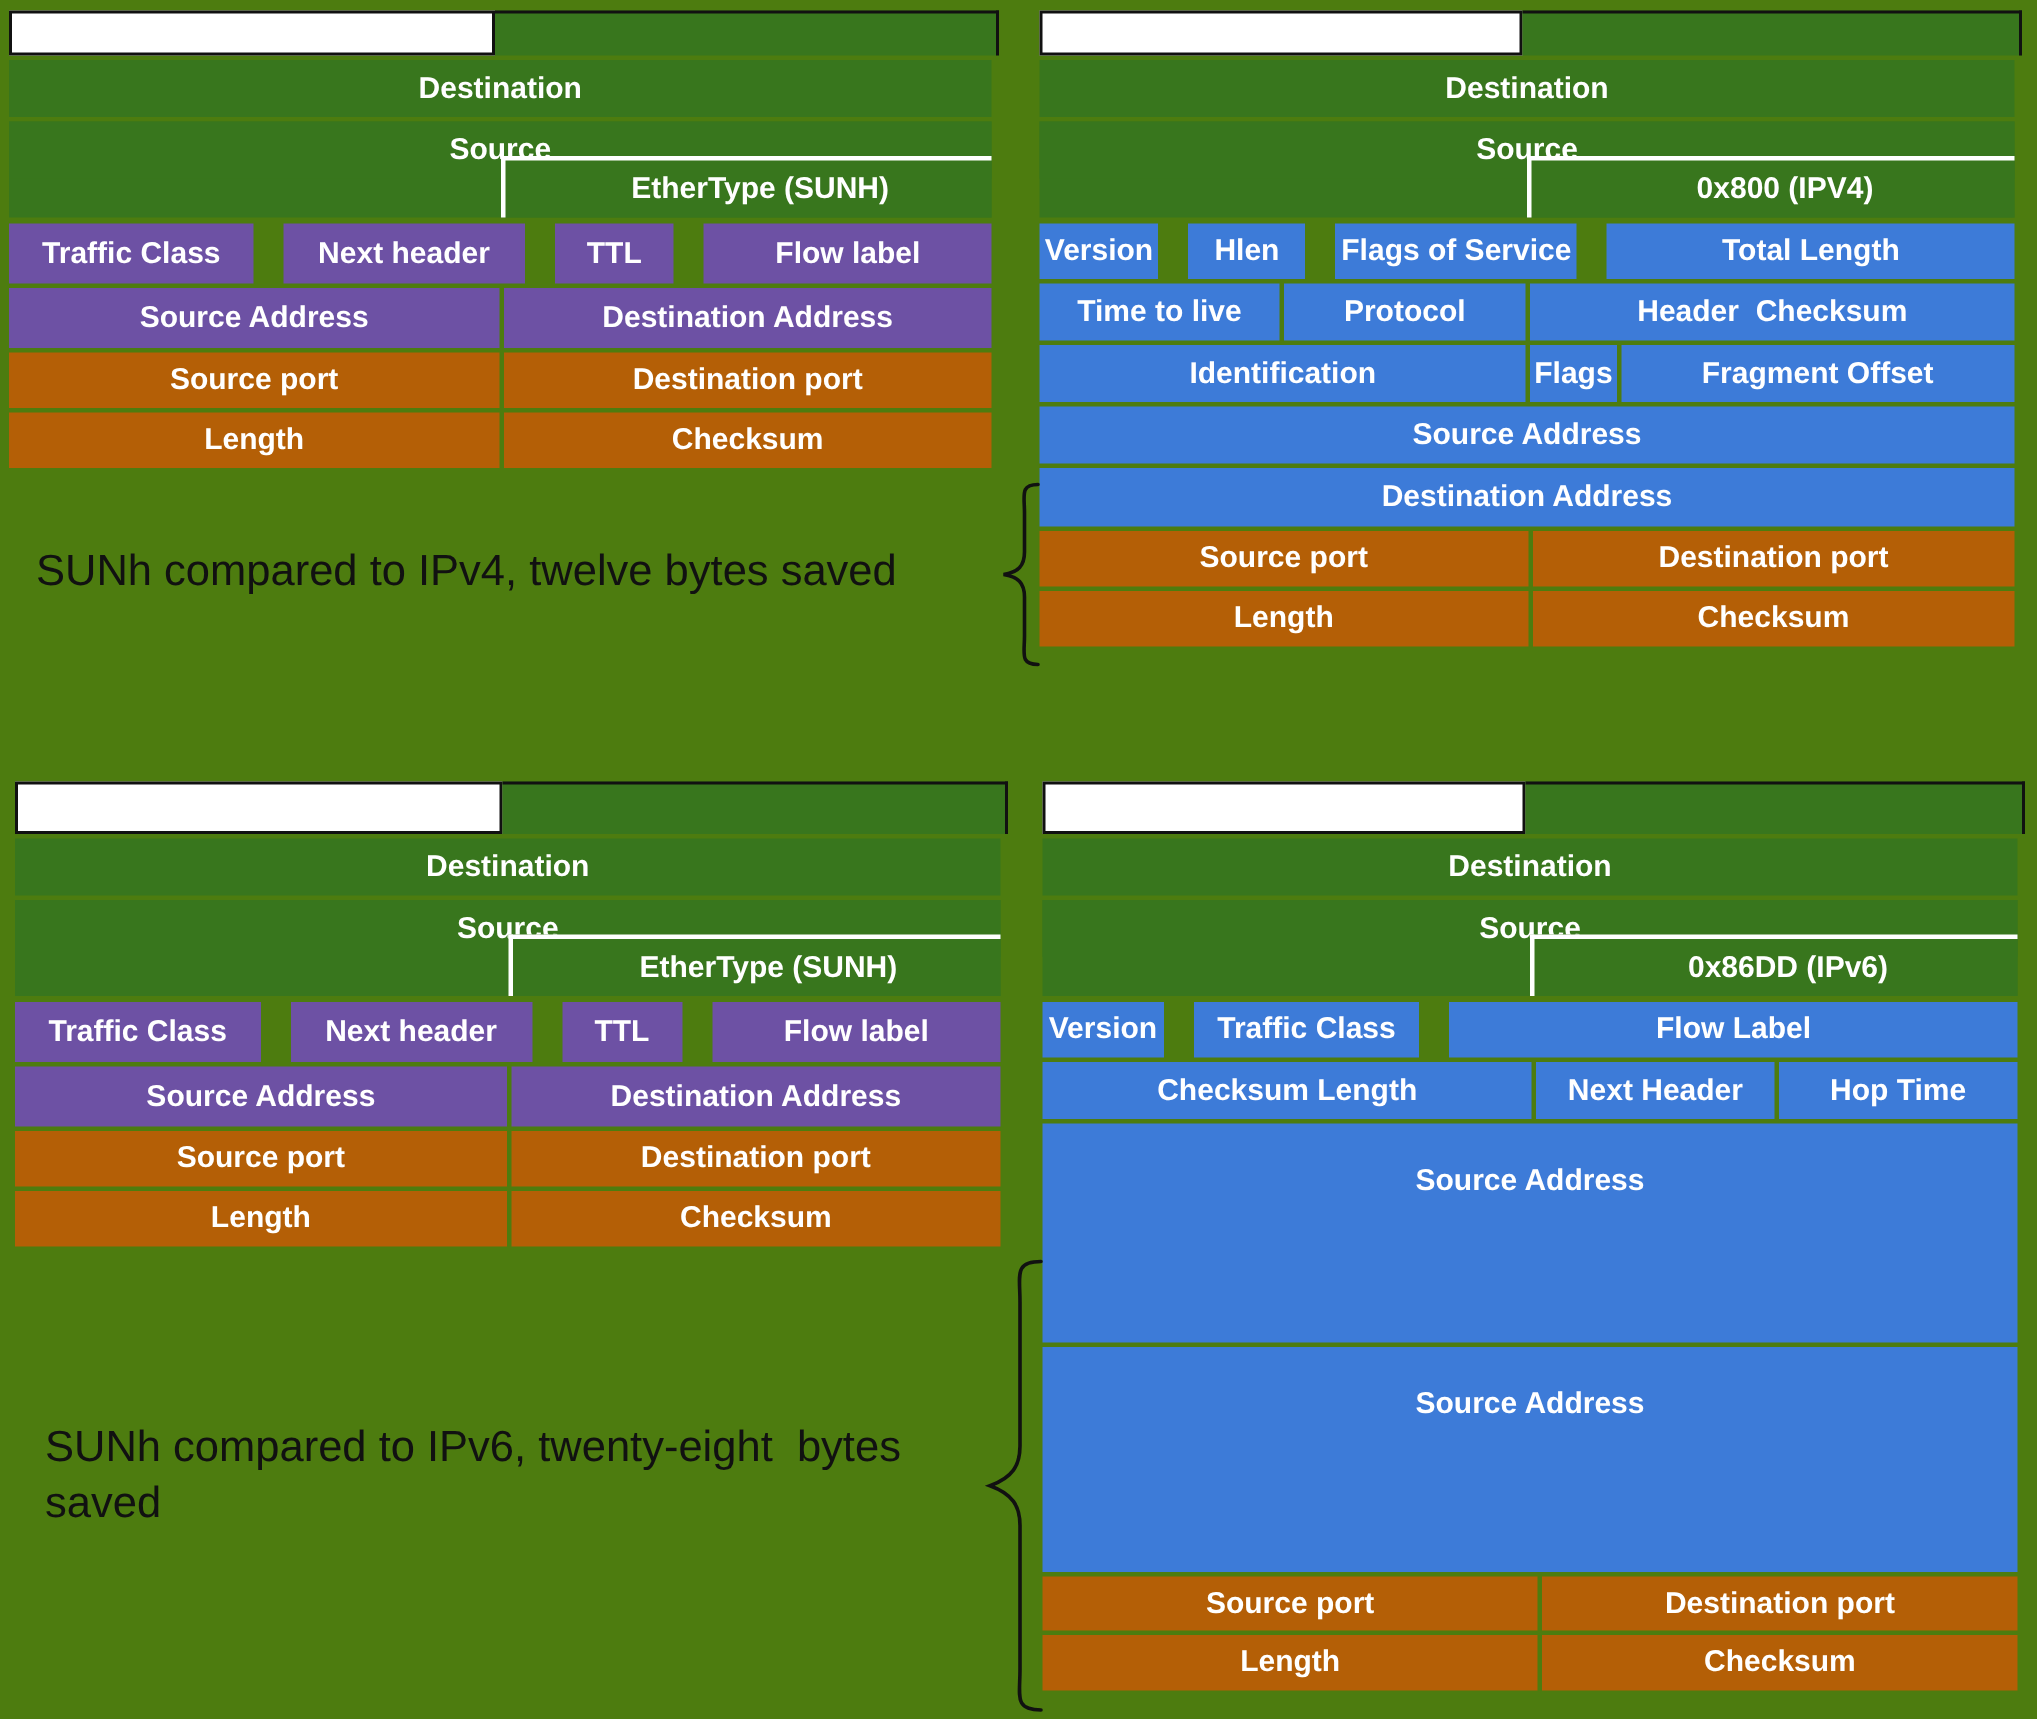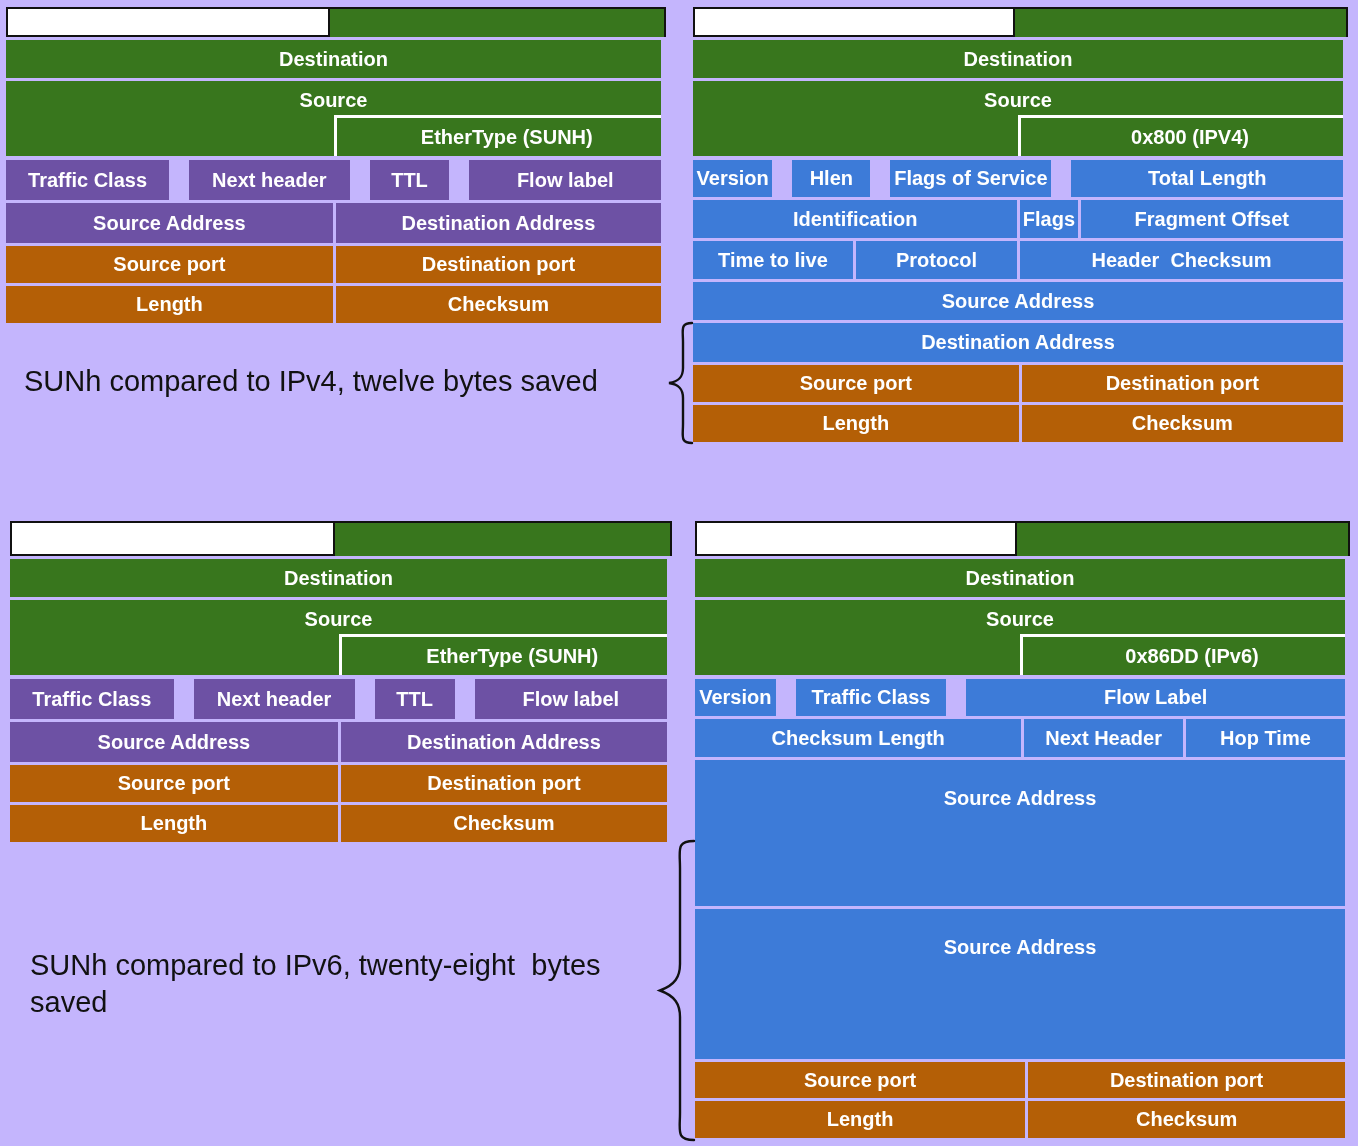--- a/index.html
+++ b/index.html
@@ -1,18 +1,18 @@
 <!DOCTYPE html>
 <html style="--c-ethernet_green: #38761d; --c-sunh_purple: #6d51a4; --c-ip_blue: #3d7bd8; --c-udp_orange: #b45f06; --c-cell_text: #ffffff; --c-annotation_text: #111111; --c-box_border: #111111;"><head>
 <meta charset="utf-8">
 <title>SUNh header comparison</title>
 <style>
   html,body{margin:0;padding:0;background:#fff;}
   .canvas{
-    position:relative;width:1358px;height:1146px;background:#c4b5fd;
+    position:relative;width:1358px;height:1146px;background:#4d7c0f;
     font-family:"Liberation Sans",sans-serif;overflow:hidden;
   }
   .diagram{position:absolute;}
   .row{display:flex;gap:3px;}
   .mt3{margin-top:3px;} .mt4{margin-top:4px;gap:20px;}
   .h30{height:30px;} .h35{height:35px;} .h36{height:36px;} .h37{height:37px;}
   .h38{height:38px;} .h39{height:39px;} .h40{height:40px;}
   .h146{height:146px;} .h150{height:150px;}
   .cell{
     display:flex;align-items:center;justify-content:center;
@@ -23,21 +23,21 @@
   .purple{background:var(--c-sunh_purple,#6d51a4);}
   .blue{background:var(--c-ip_blue,#3d7bd8);}
   .orange{background:var(--c-udp_orange,#b45f06);}
   .eth-r1{display:flex;}
   .white-box{
     width:49.5%;background:#fff;box-sizing:border-box;
     border:2px solid var(--c-box_border,#111);
   }
   .eth-fill{flex:1;border-top:2px solid var(--c-box_border,#111);
     border-right:2px solid var(--c-box_border,#111);margin-right:-5px;box-sizing:border-box;}
-  .src-block{position:relative;height:75px;}
+  .src-block{position:relative;height:64px;}
   .src-label{height:38px;}
   .ethertype{
     position:absolute;right:0;bottom:0;width:50%;height:41px;
     border-top:3px solid #fff;border-left:3px solid #fff;padding-left:16px;
   }
   .bigcell{align-items:flex-start;padding-top:27px;}
   .annotation{
     position:absolute;color:var(--c-annotation_text,#111);
     font-size:29px;line-height:37px;white-space:pre-wrap;
   }
@@ -90,28 +90,28 @@
       <div class="cell green src-label">Source</div>
       <div class="cell green ethertype">0x800 (IPV4)</div>
     </div>
     <div class="row mt4 h37">
       <div class="cell blue" style="flex:0 0 12.2%;">Version</div>
       <div class="cell blue" style="flex:0 0 12.0%;">Hlen</div>
       <div class="cell blue" style="flex:0 0 24.8%;">Flags of Service</div>
       <div class="cell blue" style="flex:1;">Total Length</div>
     </div>
     <div class="row mt3 h38">
+      <div class="cell blue" style="flex:0 0 24.6%;">Time to live</div>
+      <div class="cell blue" style="flex:0 0 24.8%;">Protocol</div>
+      <div class="cell blue" style="flex:1;">Header  Checksum</div>
+    </div>
+    <div class="row mt3 h38">
       <div class="cell blue" style="flex:0 0 49.9%;">Identification</div>
       <div class="cell blue" style="flex:0 0 8.8%;">Flags</div>
       <div class="cell blue" style="flex:1;">Fragment Offset</div>
-    </div>
-    <div class="row mt3 h38">
-      <div class="cell blue" style="flex:0 0 24.6%;">Time to live</div>
-      <div class="cell blue" style="flex:0 0 24.8%;">Protocol</div>
-      <div class="cell blue" style="flex:1;">Header  Checksum</div>
     </div>
     <div class="cell blue h38 mt3">Source Address</div>
     <div class="cell blue h39 mt3">Destination Address</div>
     <div class="row mt3 h37">
       <div class="cell orange" style="flex:0 0 50.1%;">Source port</div>
       <div class="cell orange" style="flex:1;">Destination port</div>
     </div>
     <div class="row mt3 h37">
       <div class="cell orange" style="flex:0 0 50.1%;">Length</div>
       <div class="cell orange" style="flex:1;">Checksum</div>

